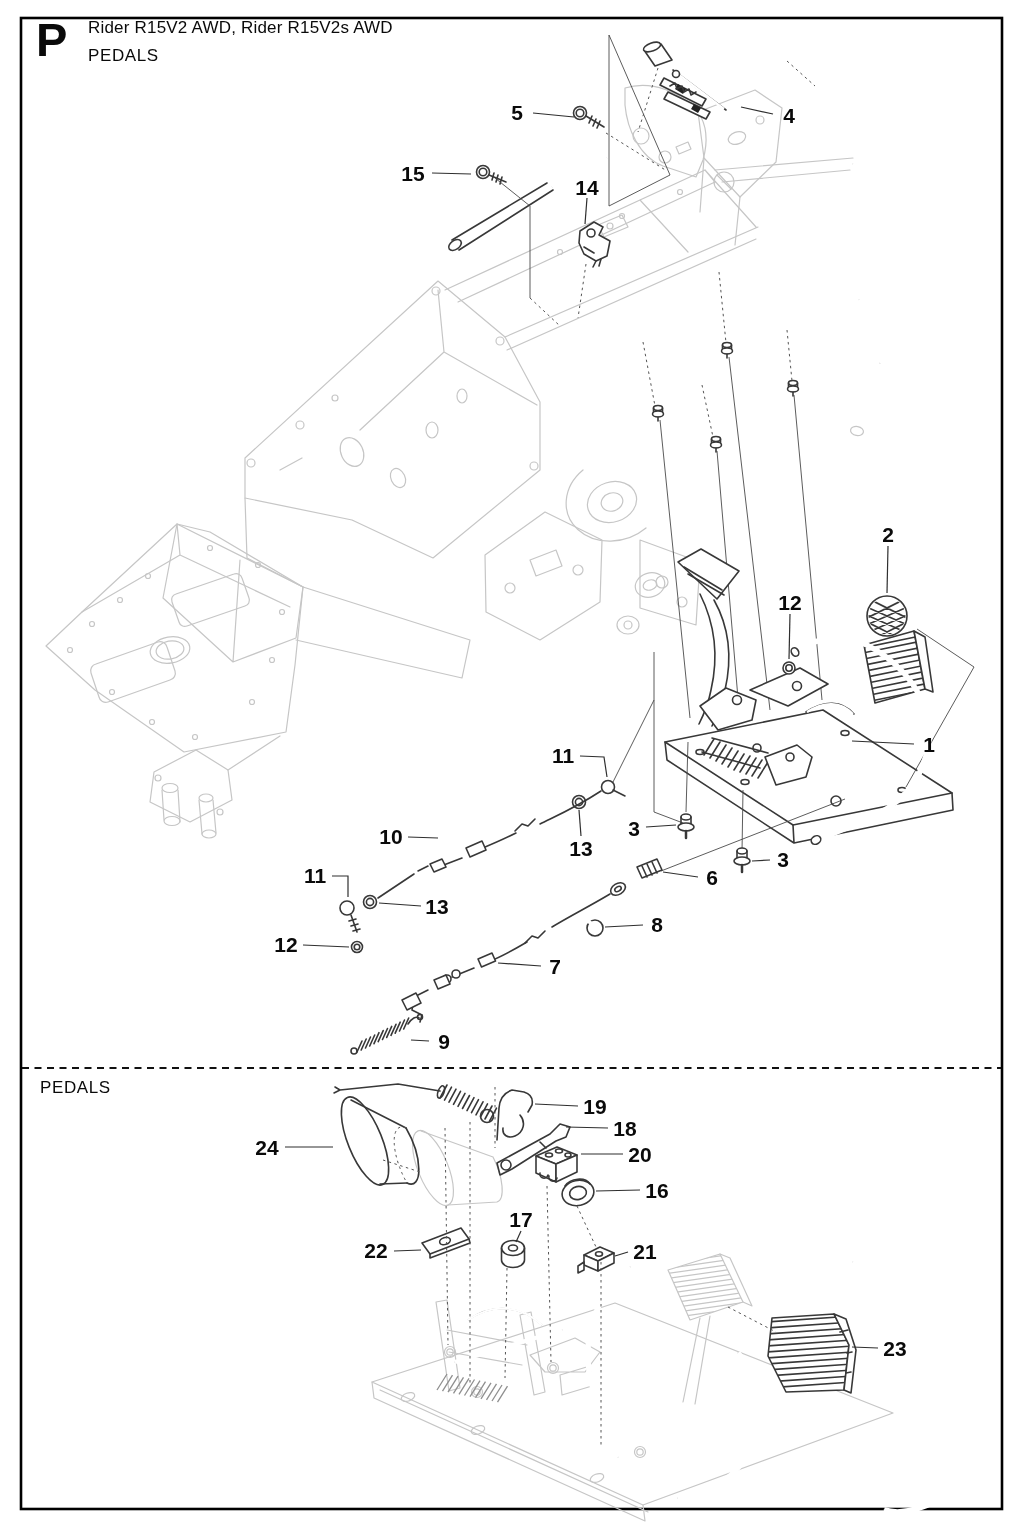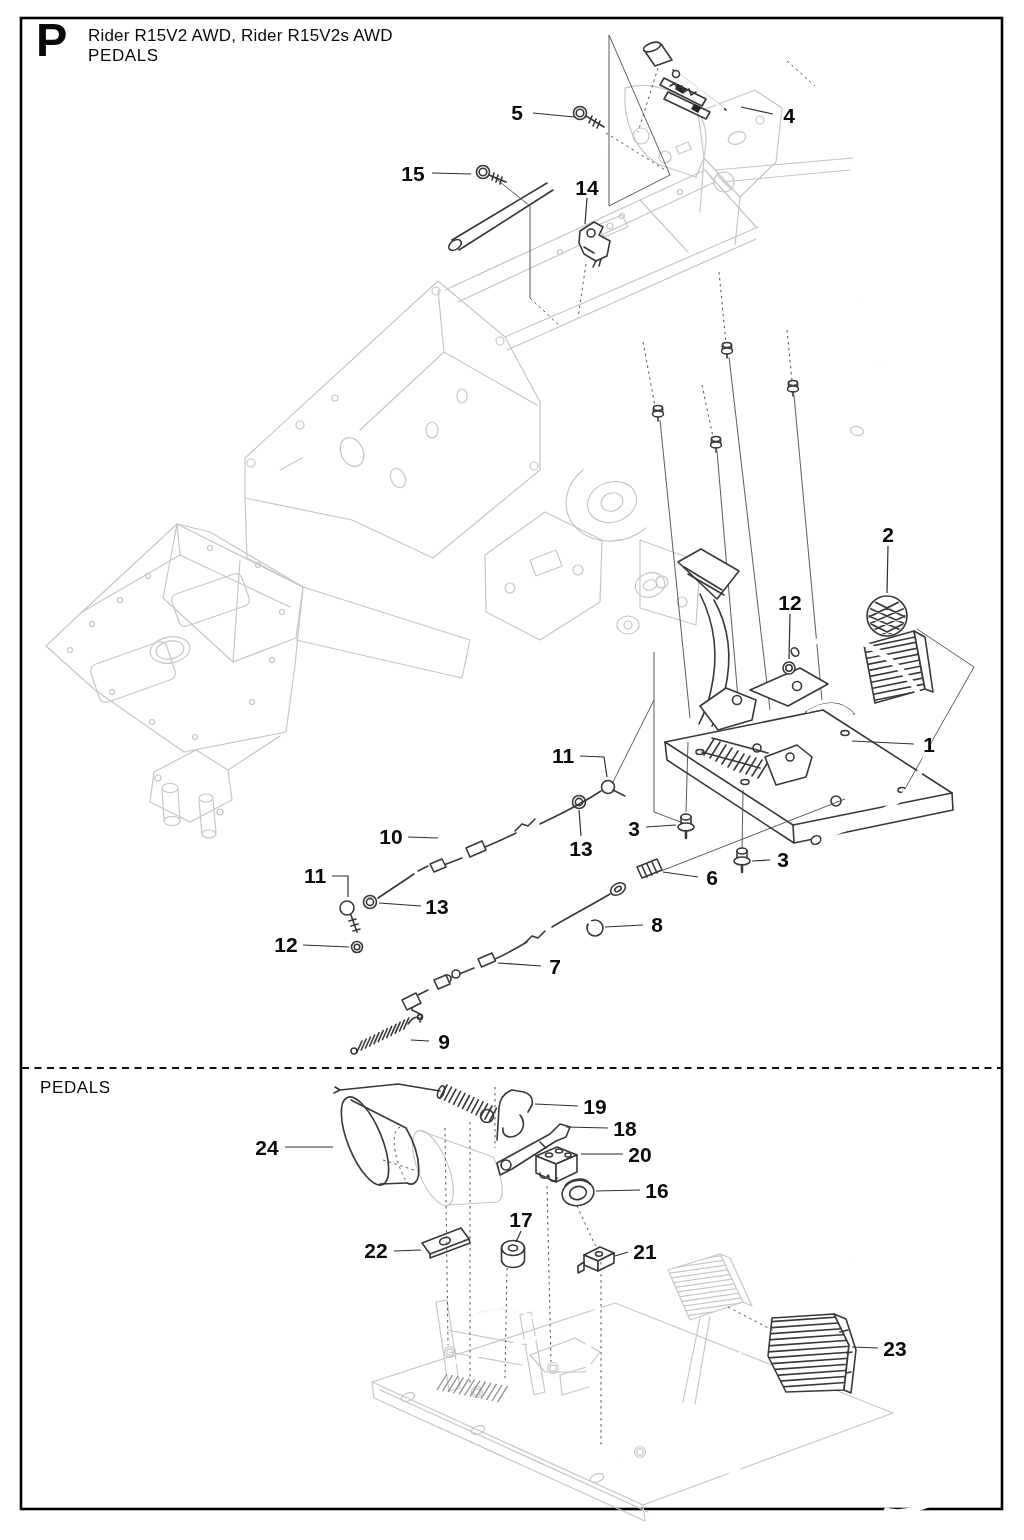--- a/index.html
+++ b/index.html
@@ -1,20 +1,20 @@
 <!DOCTYPE html>
 <html><head>
 <meta charset="utf-8">
 <style>
   html,body{margin:0;padding:0;background:#e8e8e8;}
   .page{position:relative;width:1024px;height:1540px;background:#ffffff;overflow:hidden;
         font-family:"Liberation Sans",sans-serif;color:#0a0a0a;margin:0 auto;}
   .page svg{position:absolute;left:0;top:0;}
   .hdr-letter{position:absolute;left:36px;top:16px;font-size:47px;font-weight:bold;line-height:1;}
-  .hdr-title{position:absolute;left:88px;top:26px;font-size:17px;letter-spacing:.2px;}
+  .hdr-title{position:absolute;left:88px;top:18px;font-size:17px;letter-spacing:.2px;}
   .hdr-sub{position:absolute;left:88px;top:46px;font-size:17px;letter-spacing:.6px;}
   .lower-label{position:absolute;left:40px;top:1078px;font-size:17px;letter-spacing:.6px;}
   .callout{font-family:"Liberation Sans",sans-serif;font-size:21px;font-weight:bold;fill:#0a0a0a;
            text-anchor:middle;dominant-baseline:central;}
   .leader{fill:none;stroke:#2f2f2f;stroke-width:1.2;}
   
   .g{stroke:#c6c6c6;fill:none;stroke-width:1.2;stroke-linejoin:round;stroke-linecap:round;}
   .gf{stroke:#c6c6c6;fill:#ffffff;stroke-width:1.2;stroke-linejoin:round;}
   .d{stroke:#383838;fill:none;stroke-width:1.6;stroke-linejoin:round;stroke-linecap:round;}
   .df{stroke:#383838;fill:#ffffff;stroke-width:1.6;stroke-linejoin:round;}

